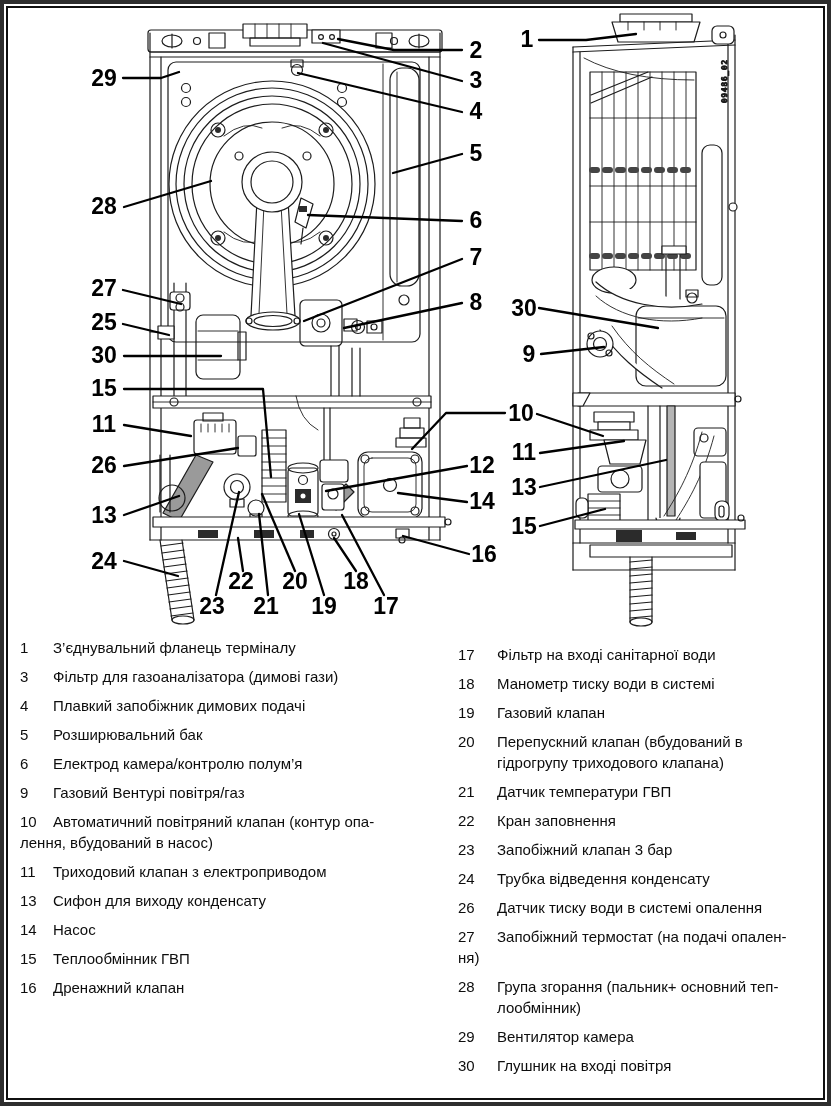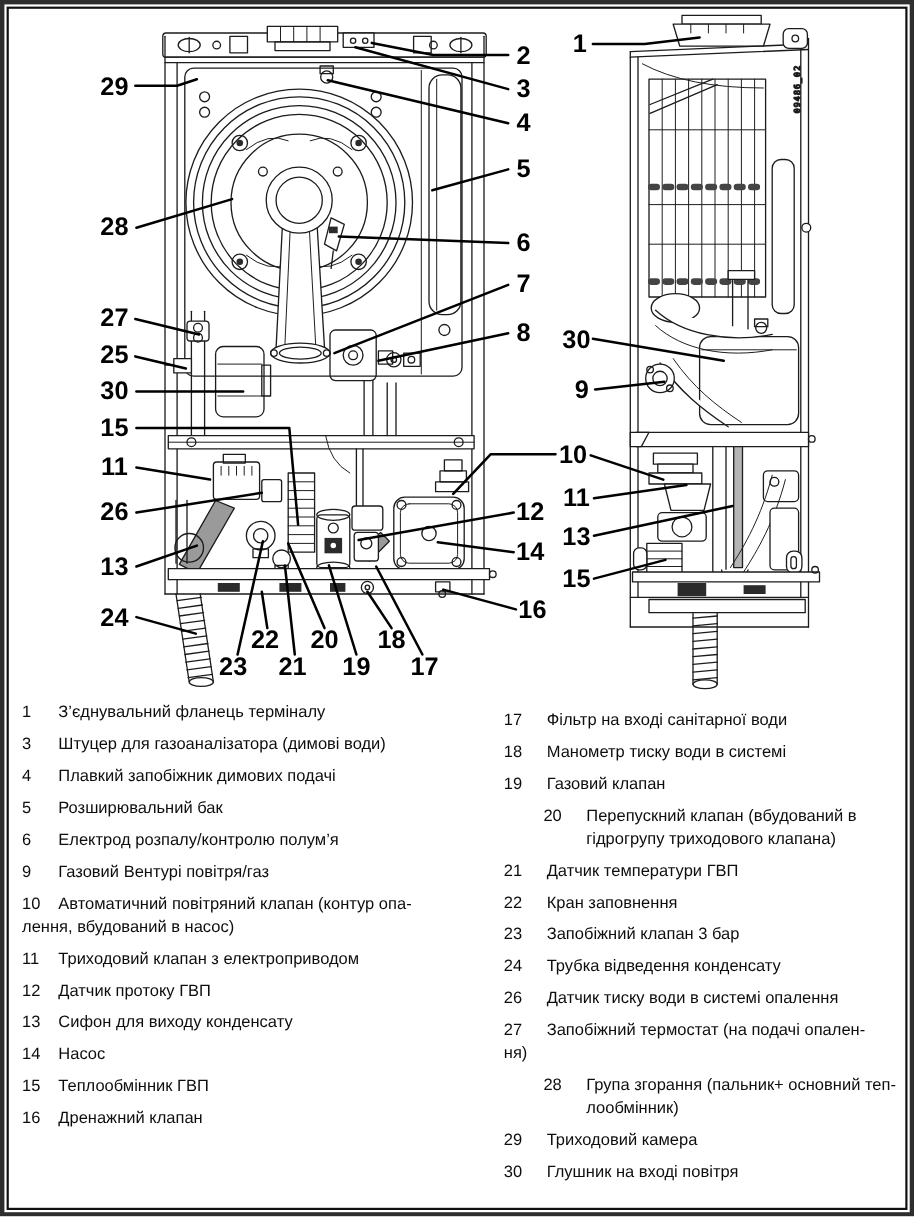--- a/index.html
+++ b/index.html
@@ -18,21 +18,21 @@
   .callout-num{font-family:"Liberation Sans",sans-serif;font-weight:bold;font-size:23px;fill:#000;text-anchor:middle;}
   .code-text{font-family:"DejaVu Sans Mono",monospace;font-size:7.5px;fill:#7a7a7a;letter-spacing:1px;}
   .legend-col{position:absolute;font-size:15px;line-height:21px;color:#0d0d0d;}
   .legend-col.left{left:20px;top:637px;width:404px;}
   .legend-col.right{left:458px;top:644px;width:370px;}
   .li{margin-bottom:8px;}
   .li .num{display:inline-block;vertical-align:top;}
   .legend-col.left .num{width:33px;}
   .legend-col.right .num{width:39px;}
   .li .txt{white-space:pre-line;display:inline;}
-  .li.indent-wrap{padding-left:39px;text-indent:-39px;margin-left:36px;}
+  .li.indent-wrap{padding-left:39px;text-indent:-39px;}
   .li.indent-wrap .num{text-indent:0;}
 </style>
 </head>
 <body>
 
 <div class="page">
   <div class="frame-outer"></div>
   <div class="frame-inner"></div>
 
   <svg class="diagram" width="831" height="630" viewBox="0 0 831 630">
@@ -418,29 +418,28 @@
         <text x="524" y="460" class="callout-num">11</text>
         <polyline points="540,487 666,460"></polyline>
         <text x="524" y="495" class="callout-num">13</text>
         <polyline points="540,526 605,509"></polyline>
         <text x="524" y="534" class="callout-num">15</text>
       </g>
   </svg>
 
   <div class="legend-col left">
     <div class="li"><span class="num">1</span><span class="txt">З’єднувальний фланець терміналу</span></div>
-    <div class="li"><span class="num">3</span><span class="txt">Штуцер для газоаналізатора (димові води)</span></div>
+    <div class="li"><span class="num">3</span><span class="txt">Фільтр для газоаналізатора (димові гази)</span></div>
     <div class="li"><span class="num">4</span><span class="txt">Плавкий запобіжник димових подачі</span></div>
     <div class="li"><span class="num">5</span><span class="txt">Розширювальний бак</span></div>
-    <div class="li"><span class="num">6</span><span class="txt">Електрод розпалу/контролю полум’я</span></div>
+    <div class="li"><span class="num">6</span><span class="txt">Електрод камера/контролю полум’я</span></div>
     <div class="li"><span class="num">9</span><span class="txt">Газовий Вентурі повітря/газ</span></div>
     <div class="li"><span class="num">10</span><span class="txt">Автоматичний повітряний клапан (контур опа-
 лення, вбудований в насос)</span></div>
     <div class="li"><span class="num">11</span><span class="txt">Триходовий клапан з електроприводом</span></div>
-    <div class="li"><span class="num">12</span><span class="txt">Датчик протоку ГВП</span></div>
     <div class="li"><span class="num">13</span><span class="txt">Сифон для виходу конденсату</span></div>
     <div class="li"><span class="num">14</span><span class="txt">Насос</span></div>
     <div class="li"><span class="num">15</span><span class="txt">Теплообмінник ГВП</span></div>
     <div class="li"><span class="num">16</span><span class="txt">Дренажний клапан</span></div>
   </div>
 
   <div class="legend-col right">
     <div class="li"><span class="num">17</span><span class="txt">Фільтр на вході санітарної води</span></div>
     <div class="li"><span class="num">18</span><span class="txt">Манометр тиску води в системі</span></div>
     <div class="li"><span class="num">19</span><span class="txt">Газовий клапан</span></div>
@@ -448,16 +447,16 @@
 гідрогрупу триходового клапана)</span></div>
     <div class="li"><span class="num">21</span><span class="txt">Датчик температури ГВП</span></div>
     <div class="li"><span class="num">22</span><span class="txt">Кран заповнення</span></div>
     <div class="li"><span class="num">23</span><span class="txt">Запобіжний клапан 3 бар</span></div>
     <div class="li"><span class="num">24</span><span class="txt">Трубка відведення конденсату</span></div>
     <div class="li"><span class="num">26</span><span class="txt">Датчик тиску води в системі опалення</span></div>
     <div class="li"><span class="num">27</span><span class="txt">Запобіжний термостат (на подачі опален-
 ня)</span></div>
     <div class="li indent-wrap"><span class="num">28</span><span class="txt">Група згорання (пальник+ основний теп-
 лообмінник)</span></div>
-    <div class="li"><span class="num">29</span><span class="txt">Триходовий камера</span></div>
+    <div class="li"><span class="num">29</span><span class="txt">Вентилятор камера</span></div>
     <div class="li"><span class="num">30</span><span class="txt">Глушник на вході повітря</span></div>
   </div>
 </div>
 
 </body></html>

